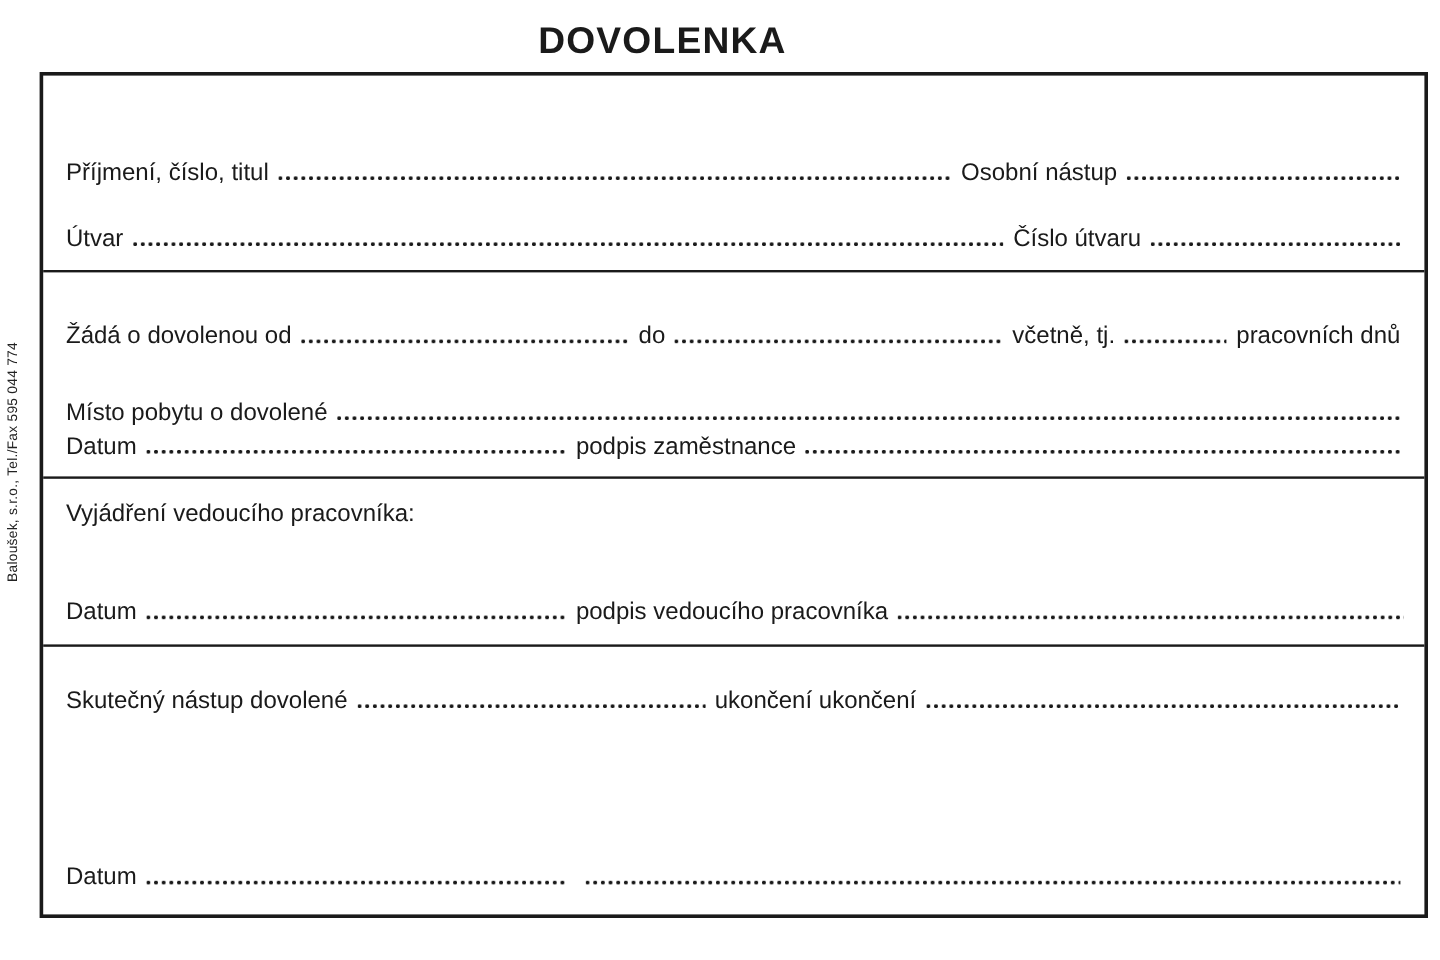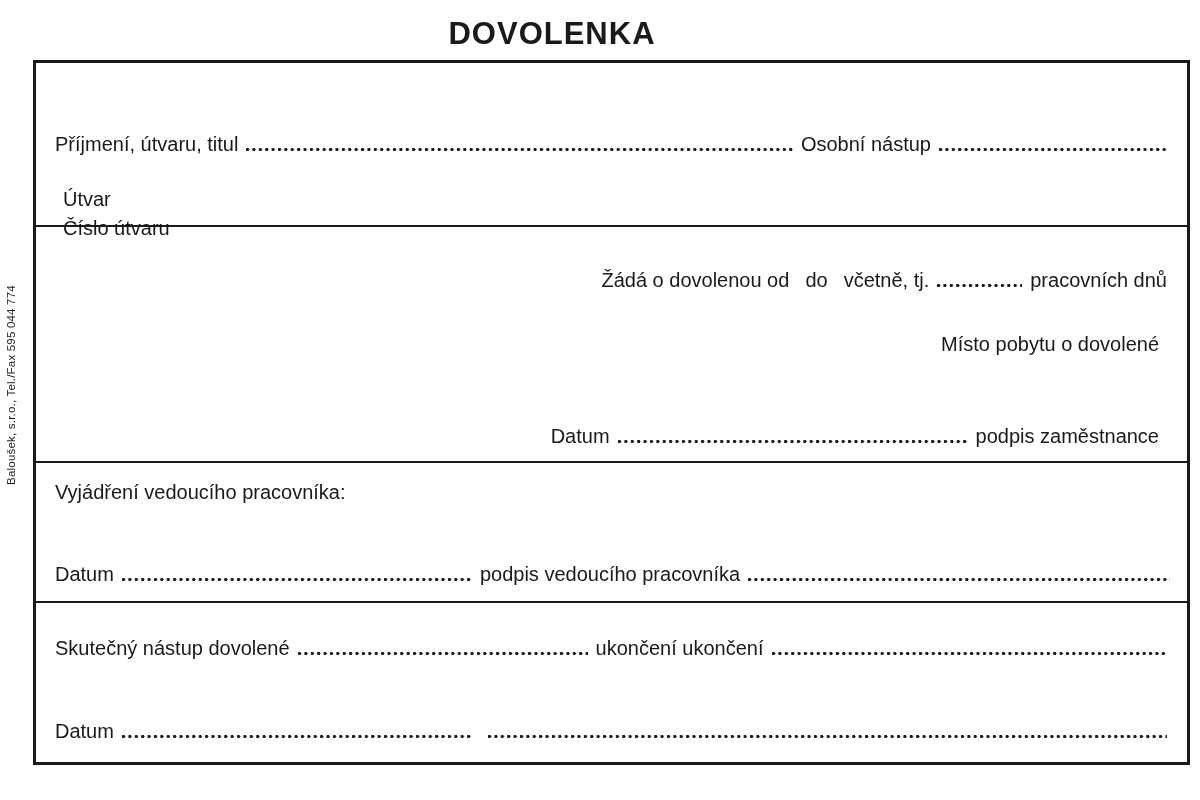--- a/index.html
+++ b/index.html
@@ -24,26 +24,26 @@
 
   .formbox{
     position:absolute;left:33px;top:60px;width:1157px;height:705px;
     border:3px solid var(--ink);
     display:flex;flex-direction:column;
     font-size:20px;line-height:26px;
   }
   .section{display:flex;flex-direction:column;border-bottom:2px solid var(--ink);}
   .section:last-child{border-bottom:none;}
   .s1{height:164px;padding:68px 20px 0 19px;}
-  .s2{height:236px;padding:40px 20px 12px 19px;align-items:flex-end;}
+  .s2{height:172px;padding:40px 20px 12px 19px;}
   .s3{height:140px;padding:16px 17px 14px 19px;}
   .s4{flex:1;padding:32px 20px 18px 19px;}
 
   .row{display:flex;align-items:baseline;white-space:nowrap;}
-  .row.gap29{margin-top:29px;flex-direction:column;}
+  .row.gap29{margin-top:29px;}
   .row.gap22{margin-top:38px;}
   .row.push{margin-top:auto;}
 
   .lbl{flex:0 0 auto;}
 
   .dots{
     height:3px;align-self:baseline;
     margin:0 8px;
     background-image:radial-gradient(circle at 1.6px 1.5px, var(--ink) 1.45px, transparent 1.85px);
     background-size:6.4px 3px;
@@ -64,21 +64,21 @@
 <div class="page">
 
   <div class="title">DOVOLENKA</div>
 
   <div class="publisher">Baloušek, s.r.o., Tel./Fax 595 044 774</div>
 
   <div class="formbox">
 
     <div class="section s1">
       <div class="row">
-        <span class="lbl">Příjmení, útvaru, titul</span>
+        <span class="lbl">Příjmení, číslo, titul</span>
         <span class="dots mid"></span>
         <span class="lbl">Osobní nástup</span>
         <span class="dots w230"></span>
       </div>
       <div class="row gap29">
         <span class="lbl">Útvar</span>
         <span class="dots mid"></span>
         <span class="lbl">Číslo útvaru</span>
         <span class="dots w210"></span>
       </div>

